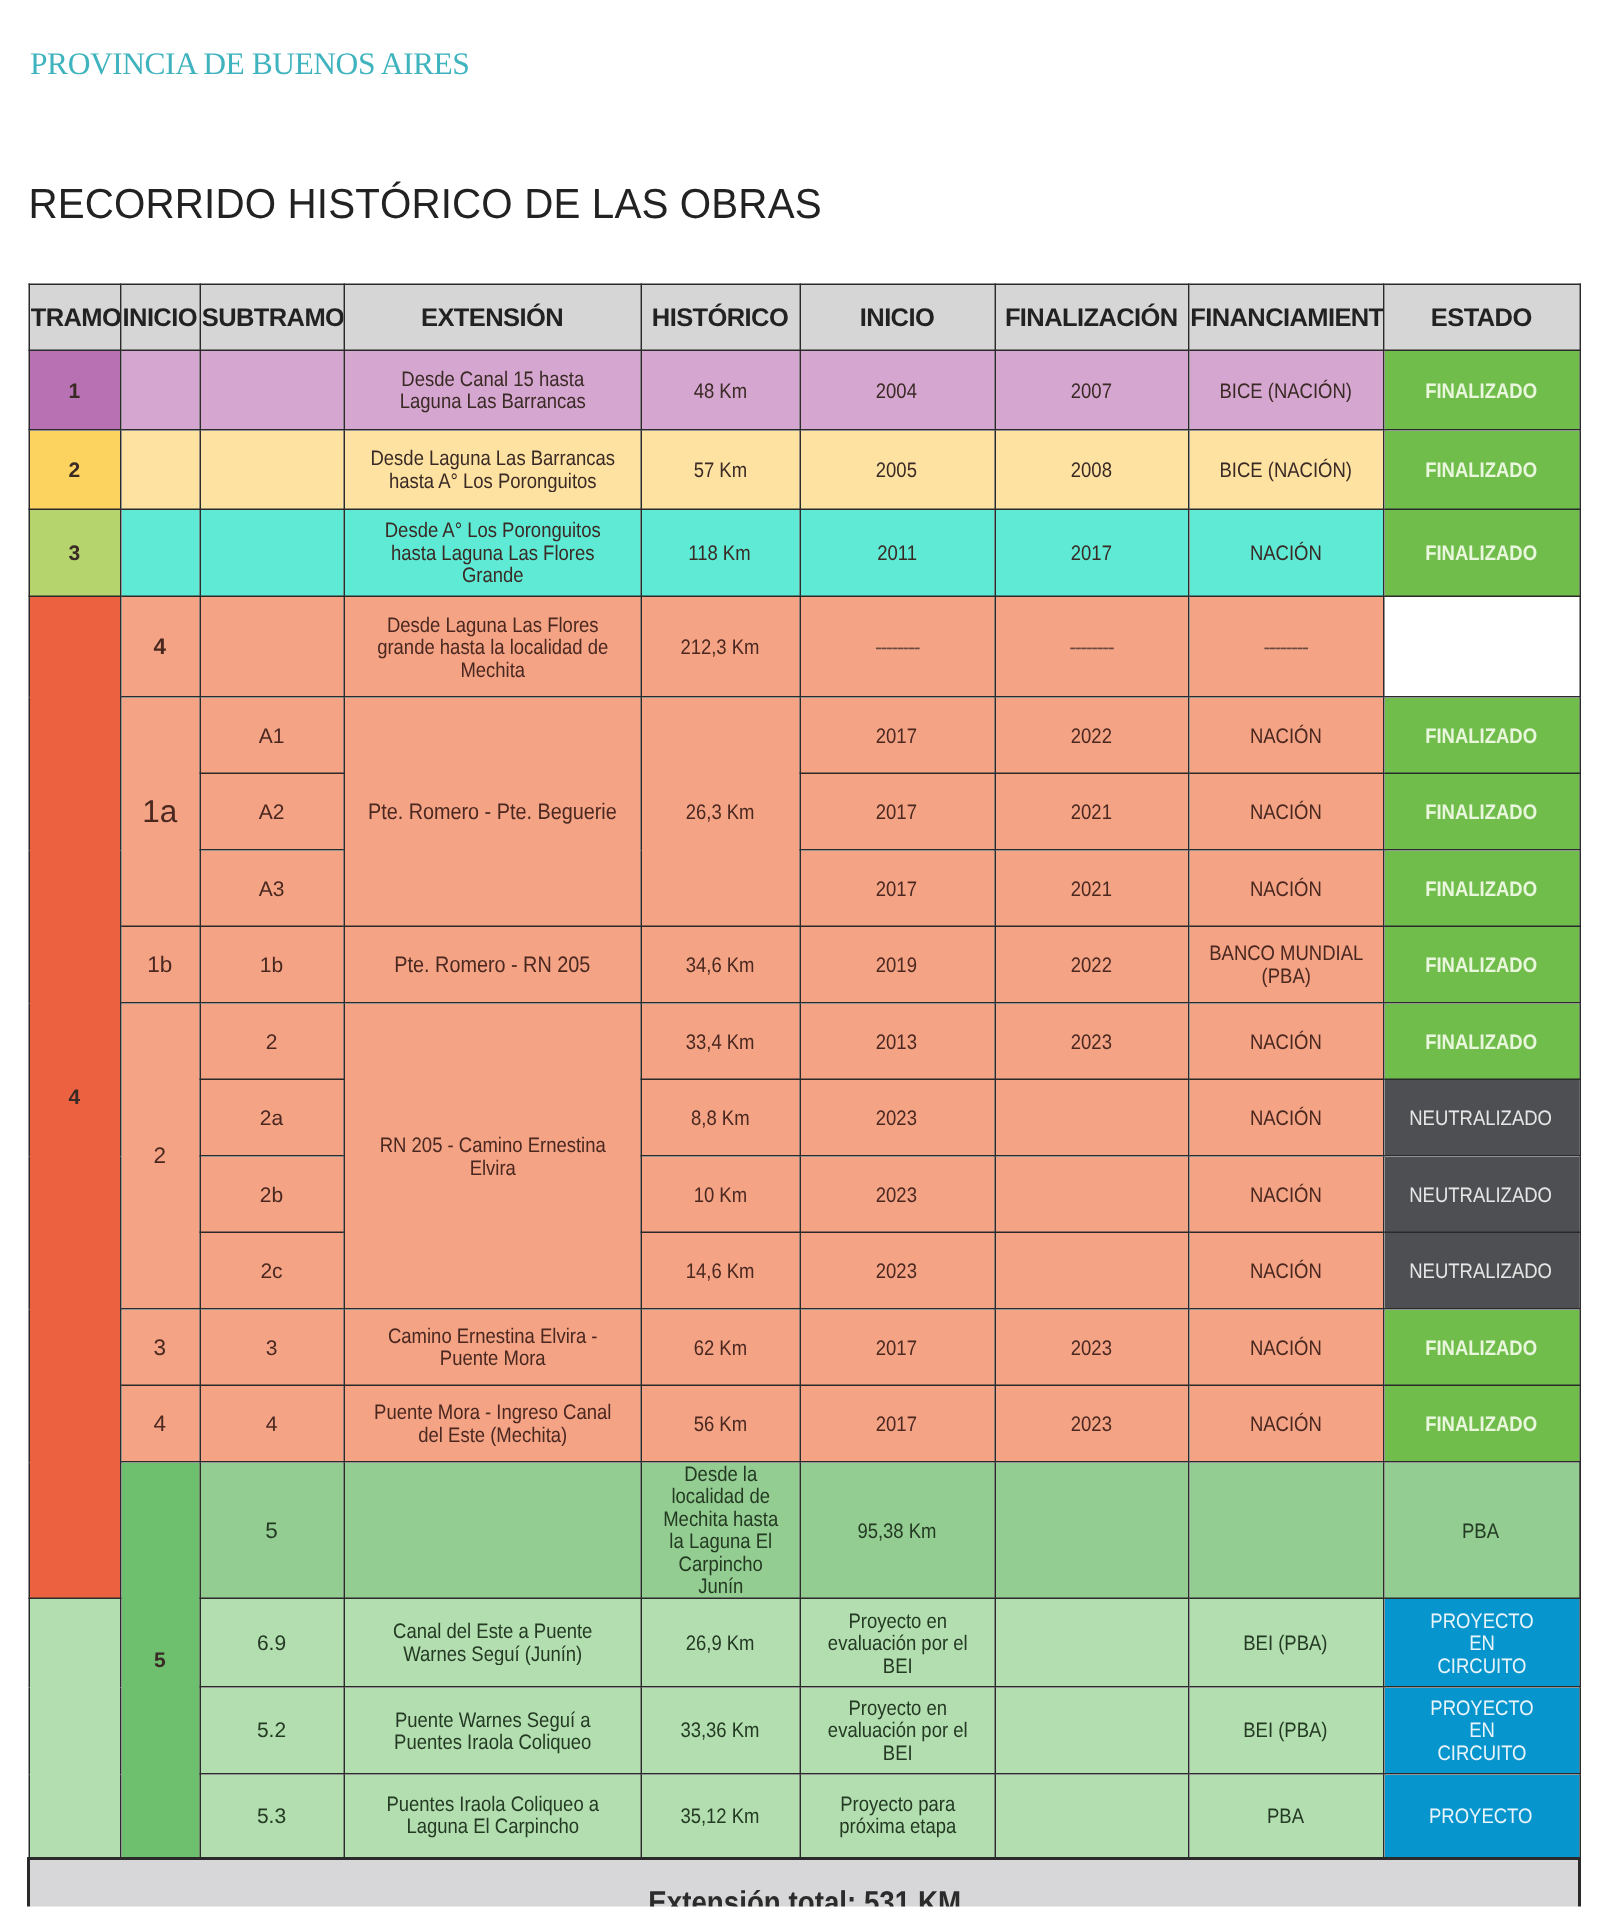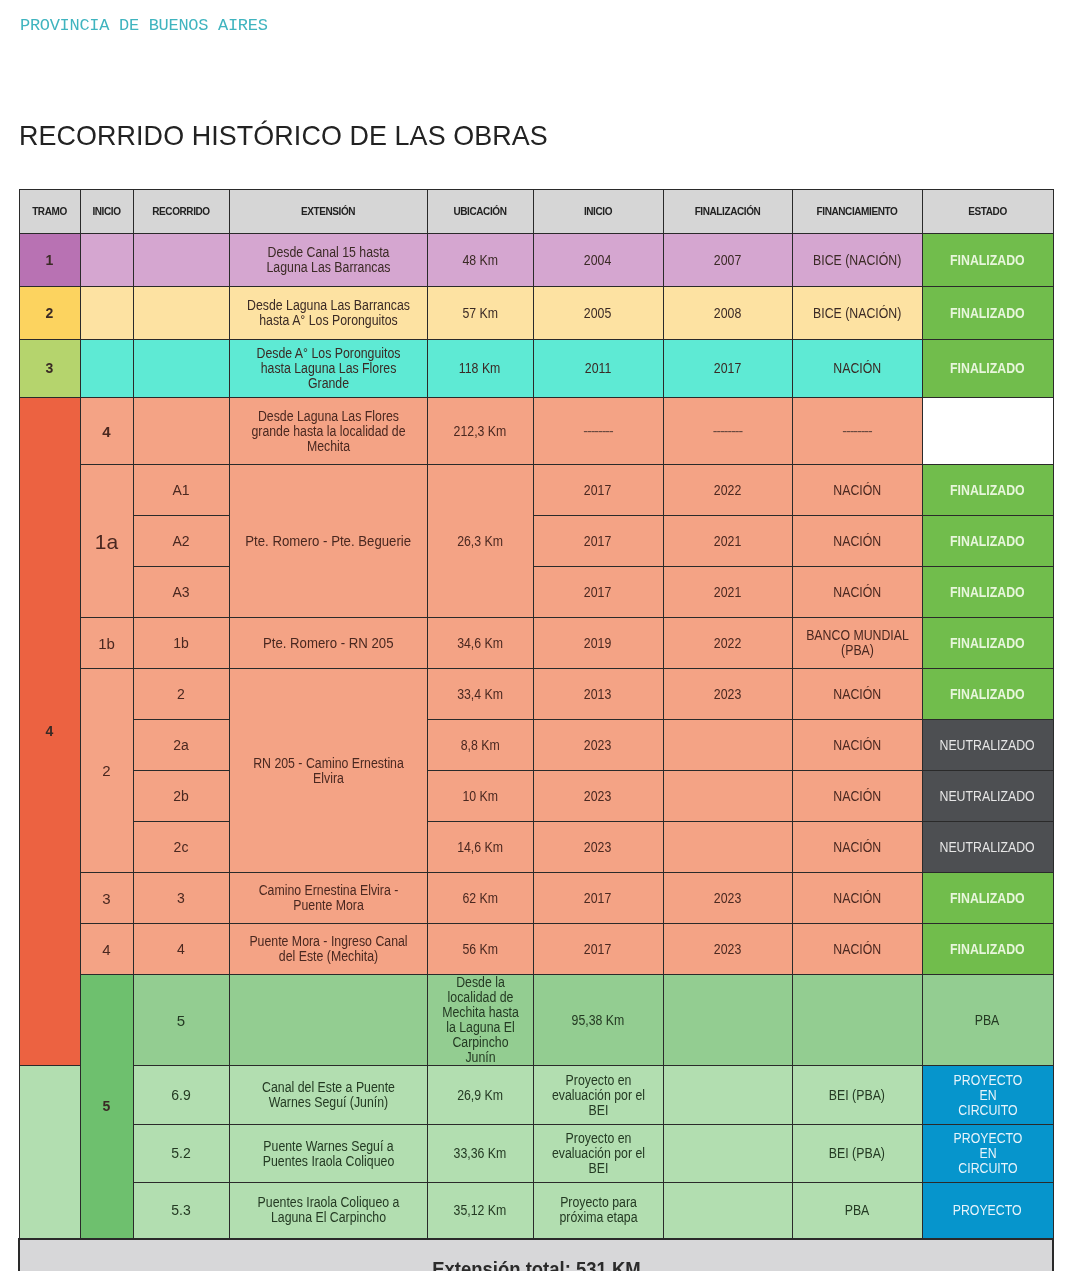--- a/index.html
+++ b/index.html
@@ -1,21 +1,21 @@
 <!DOCTYPE html>
 <html><head>
   <meta charset="utf-8">
   <style>
     html, body { margin: 0; padding: 0; background: #ffffff; }
     body { width: 1080px; height: 1271px; position: relative; overflow: hidden; font-family: "Liberation Sans", sans-serif; }
-    .brand { position: absolute; left: 20px; top: 16px; font-size: 17px; color: #3fb4bf; font-family: Liberation Mono, monospace; letter-spacing: -0.3px; }
+    .brand { position: absolute; left: 20px; top: 30px; font-size: 21px; color: #3fb4bf; font-family: Liberation Serif, serif; letter-spacing: -0.3px; }
     .page-title { position: absolute; left: 19px; top: 120px; font-size: 28px; color: #222; font-family: "Liberation Sans", sans-serif; letter-spacing: 0.1px; transform: scaleX(0.96); transform-origin: left; }
     table.obras { position: absolute; left: 18px; top: 189px; border-collapse: collapse; table-layout: fixed; width: 1034px; font-family: "Liberation Sans", sans-serif; }
     table.obras td, table.obras th { border: 1.5px solid #2a2a2a; text-align: center; vertical-align: middle; padding: 0 4px; color: #3a2a25; font-size: 14px; line-height: 15px; overflow: hidden; }
-    table.obras th { background: #d6d6d6; color: #222; font-weight: bold; font-size: 10px; letter-spacing: -0.4px; height: 43px; padding: 0 1px; }
+    table.obras th { background: #d6d6d6; color: #222; font-weight: bold; font-size: 17px; letter-spacing: -0.4px; height: 43px; padding: 0 1px; }
     .narrow { display: inline-block; transform: scaleX(0.88); }
     .bold { font-weight: bold; font-size: 17px; color: #222; }
     .sub { color: #5a4640; font-size: 15px; }
     
     .r1 td { background: #d5a6d0; color: #4a2a48; }
     .r1 td.tramo { background: #b872b3; }
     .r2 td { background: #fde2a2; color: #3e3418; }
     .r2 td.tramo { background: #fcd35f; }
     .r3 td { background: #5eead4; color: #2e3a1c; }
     .r3 td.tramo { background: #b5d46d; }
@@ -48,23 +48,23 @@
       <col style="width:106px">
       <col style="width:130px">
       <col style="width:129px">
       <col style="width:130px">
       <col style="width:131px">
   </colgroup>
   <thead>
     <tr>
       <th>TRAMO</th>
       <th>INICIO</th>
-      <th>RECORRIDO</th>
+      <th>SUBTRAMO</th>
       <th>EXTENSIÓN</th>
-      <th>UBICACIÓN</th>
+      <th>HISTÓRICO</th>
       <th>INICIO</th>
       <th>FINALIZACIÓN</th>
       <th>FINANCIAMIENTO</th>
       <th>ESTADO</th>
     </tr>
   </thead>
   <tbody>
 
     <tr class="r1" style="height:53px">
       <td class="tramo bold">1</td>

